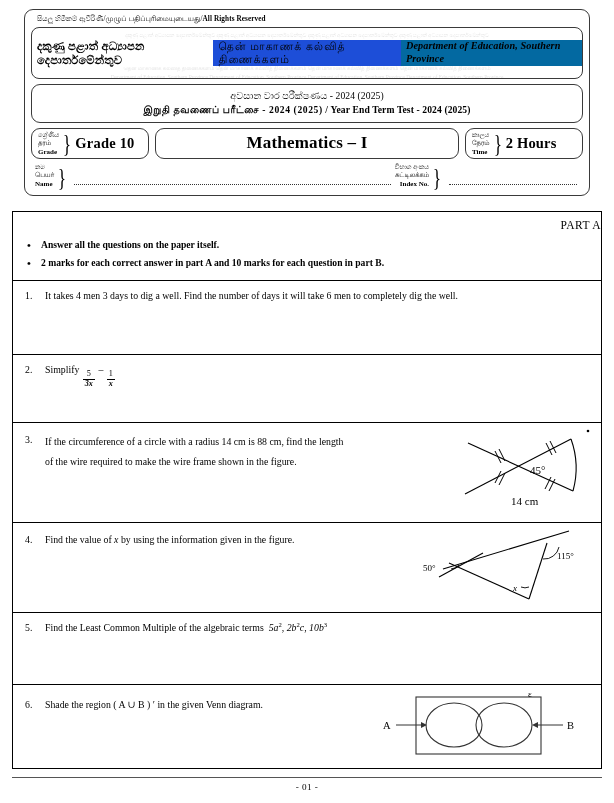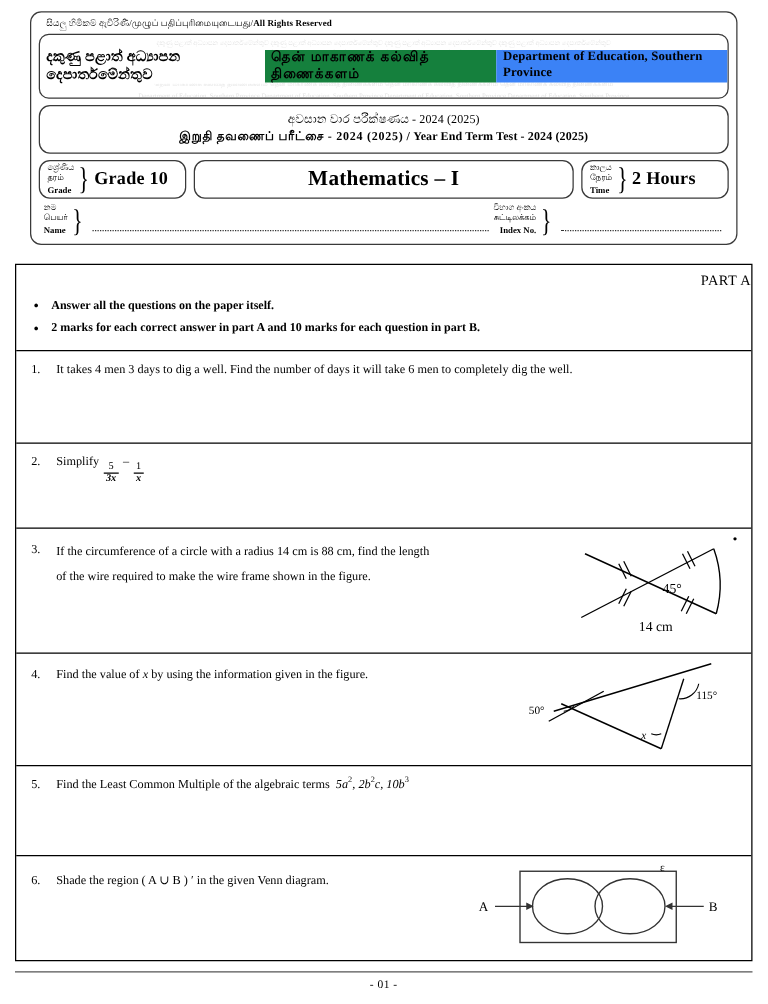--- a/index.html
+++ b/index.html
@@ -81,33 +81,34 @@
   .dept-fg .l1 {
     font-size: 11.5px;
     font-weight: 700;
     letter-spacing: 0.2px;
     line-height: 1.25;
     background: #fff;
     padding: 0 5px;
   }
   .dept-fg .l2 {
     font-size: 10.8px;
-    font-weight: 700;
+    font-weight: 400;
     letter-spacing: 1.1px;
     line-height: 1.25;
-    background: #15803d;
+    background: #1d4ed8;
     padding: 0 5px;
   }
   .dept-fg .l3 {
     font-size: 10.2px;
     font-weight: 700;
     letter-spacing: 0.1px;
     line-height: 1.25;
-    background: #3b82f6;
+    background: #0369a1;
     padding: 0 5px;
+    font-style: italic;
   }
 
   
   .exam-box {
     margin-top: 5px;
     border: 1px solid #3a3a3a;
     border-radius: 9px;
     text-align: center;
     padding: 4px 4px 5px 4px;
   }

